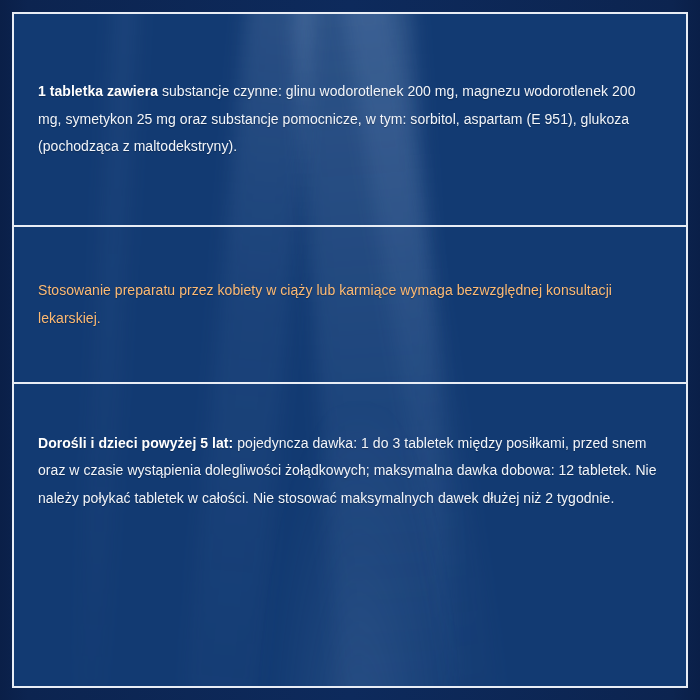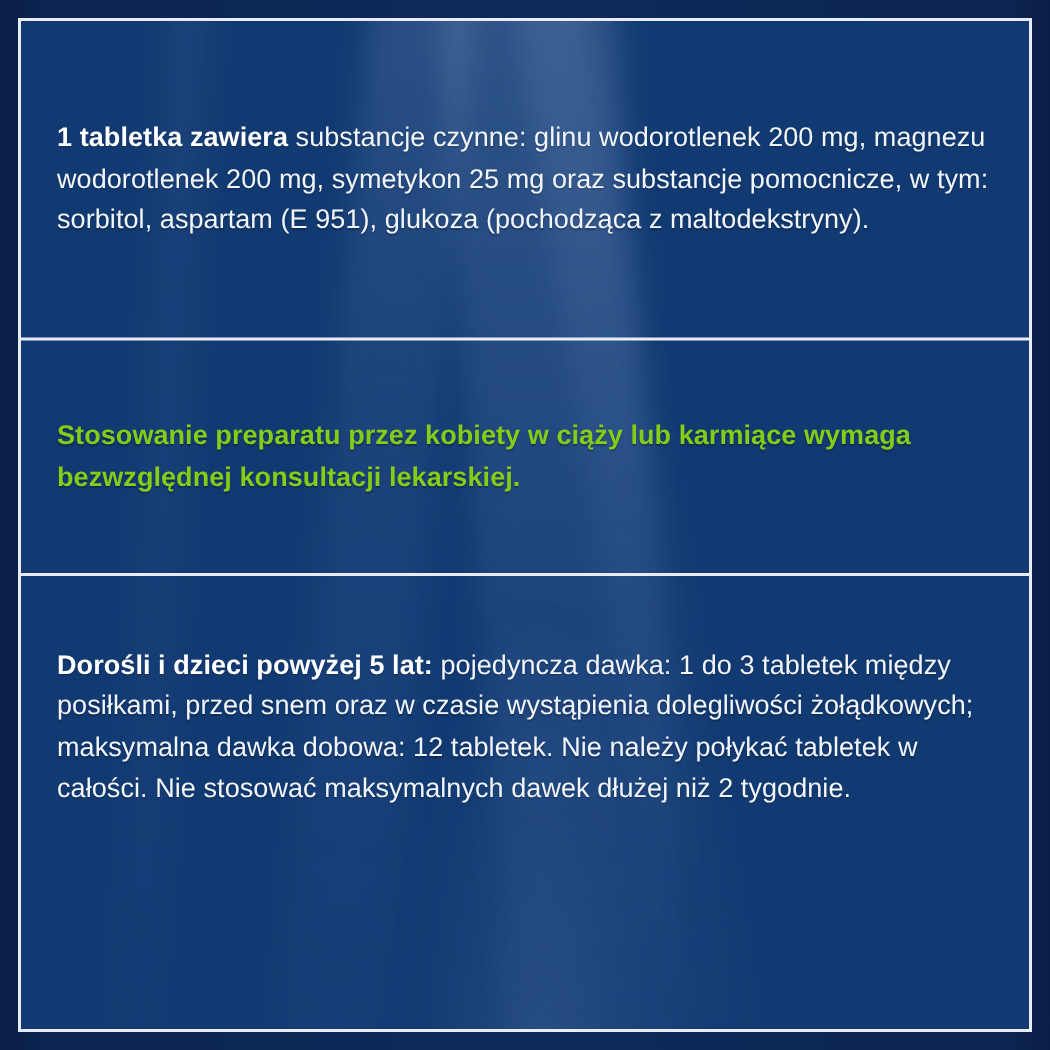--- a/index.html
+++ b/index.html
@@ -137,28 +137,28 @@
     z-index: 2;
     height: 2px;
     flex: 0 0 2px;
     background: #e8edf5;
     margin: 0;
   }
 
   .para {
     margin: 0;
     color: #f2f5fa;
-    font-size: 18px;
+    font-size: 14px;
     line-height: 27.4px;
     letter-spacing: 0.05px;
     font-weight: 400;
     text-shadow: 0 1px 1px rgba(0,0,0,0.28);
   }
   .para .lead { font-weight: 700; color: #ffffff; }
-  .para.all-bold { font-weight: 700; color: #84cc16; }
+  .para.all-bold { font-weight: 400; color: #fdba74; }
 </style>
 </head>
 <body>
 
 <div id="leaflet">
 
   <div class="frame">
 
     <div class="beams">
       <div class="b1"></div>

